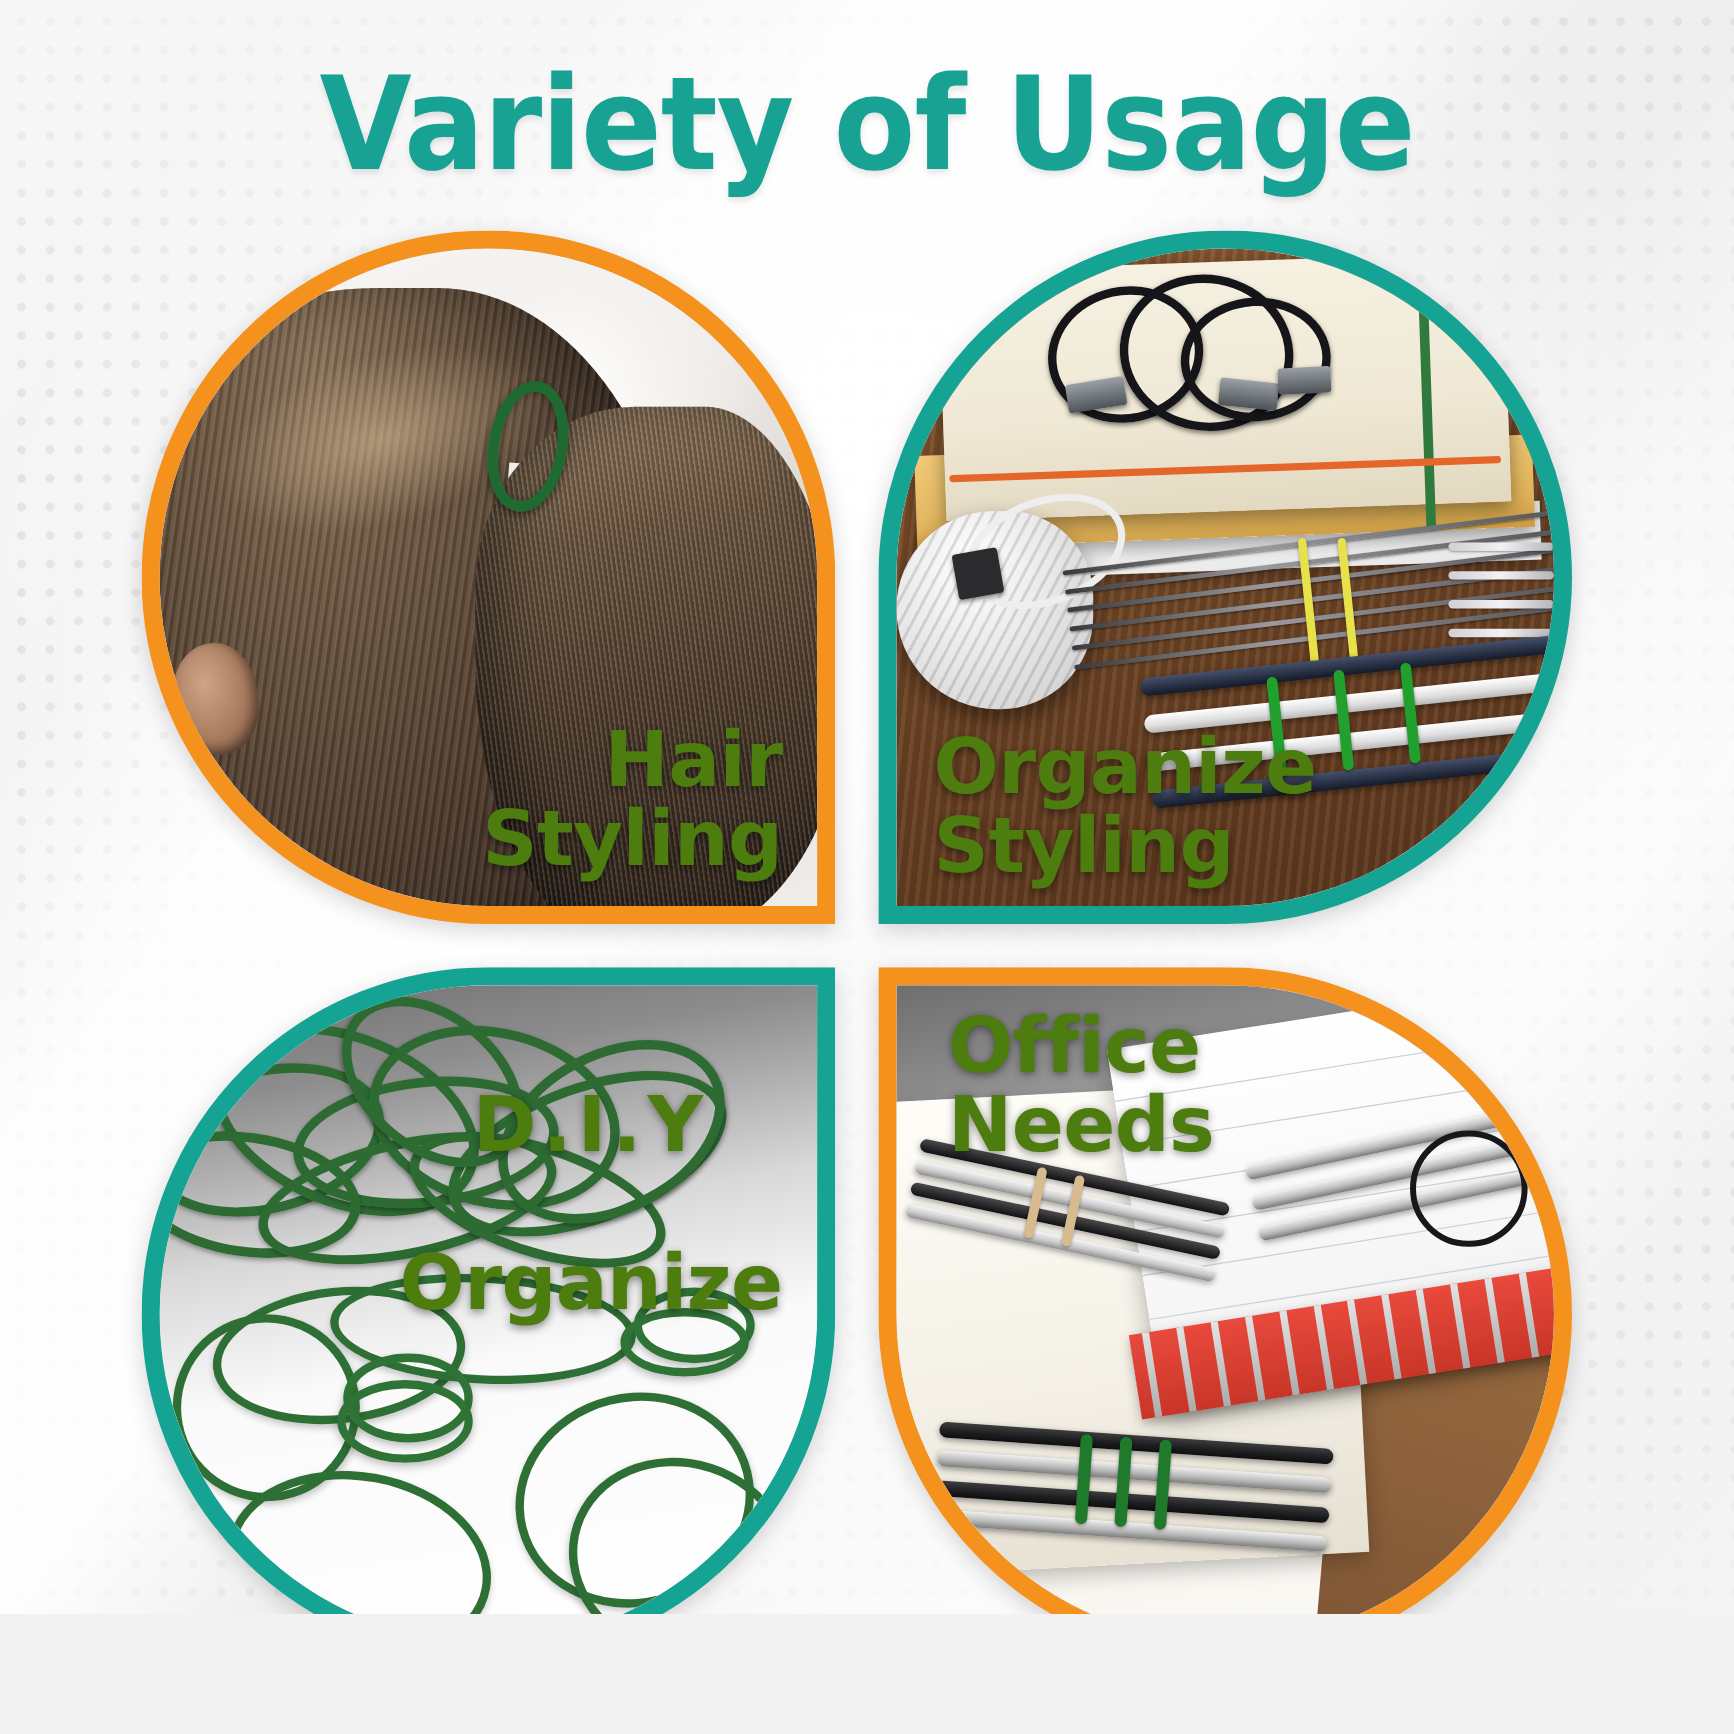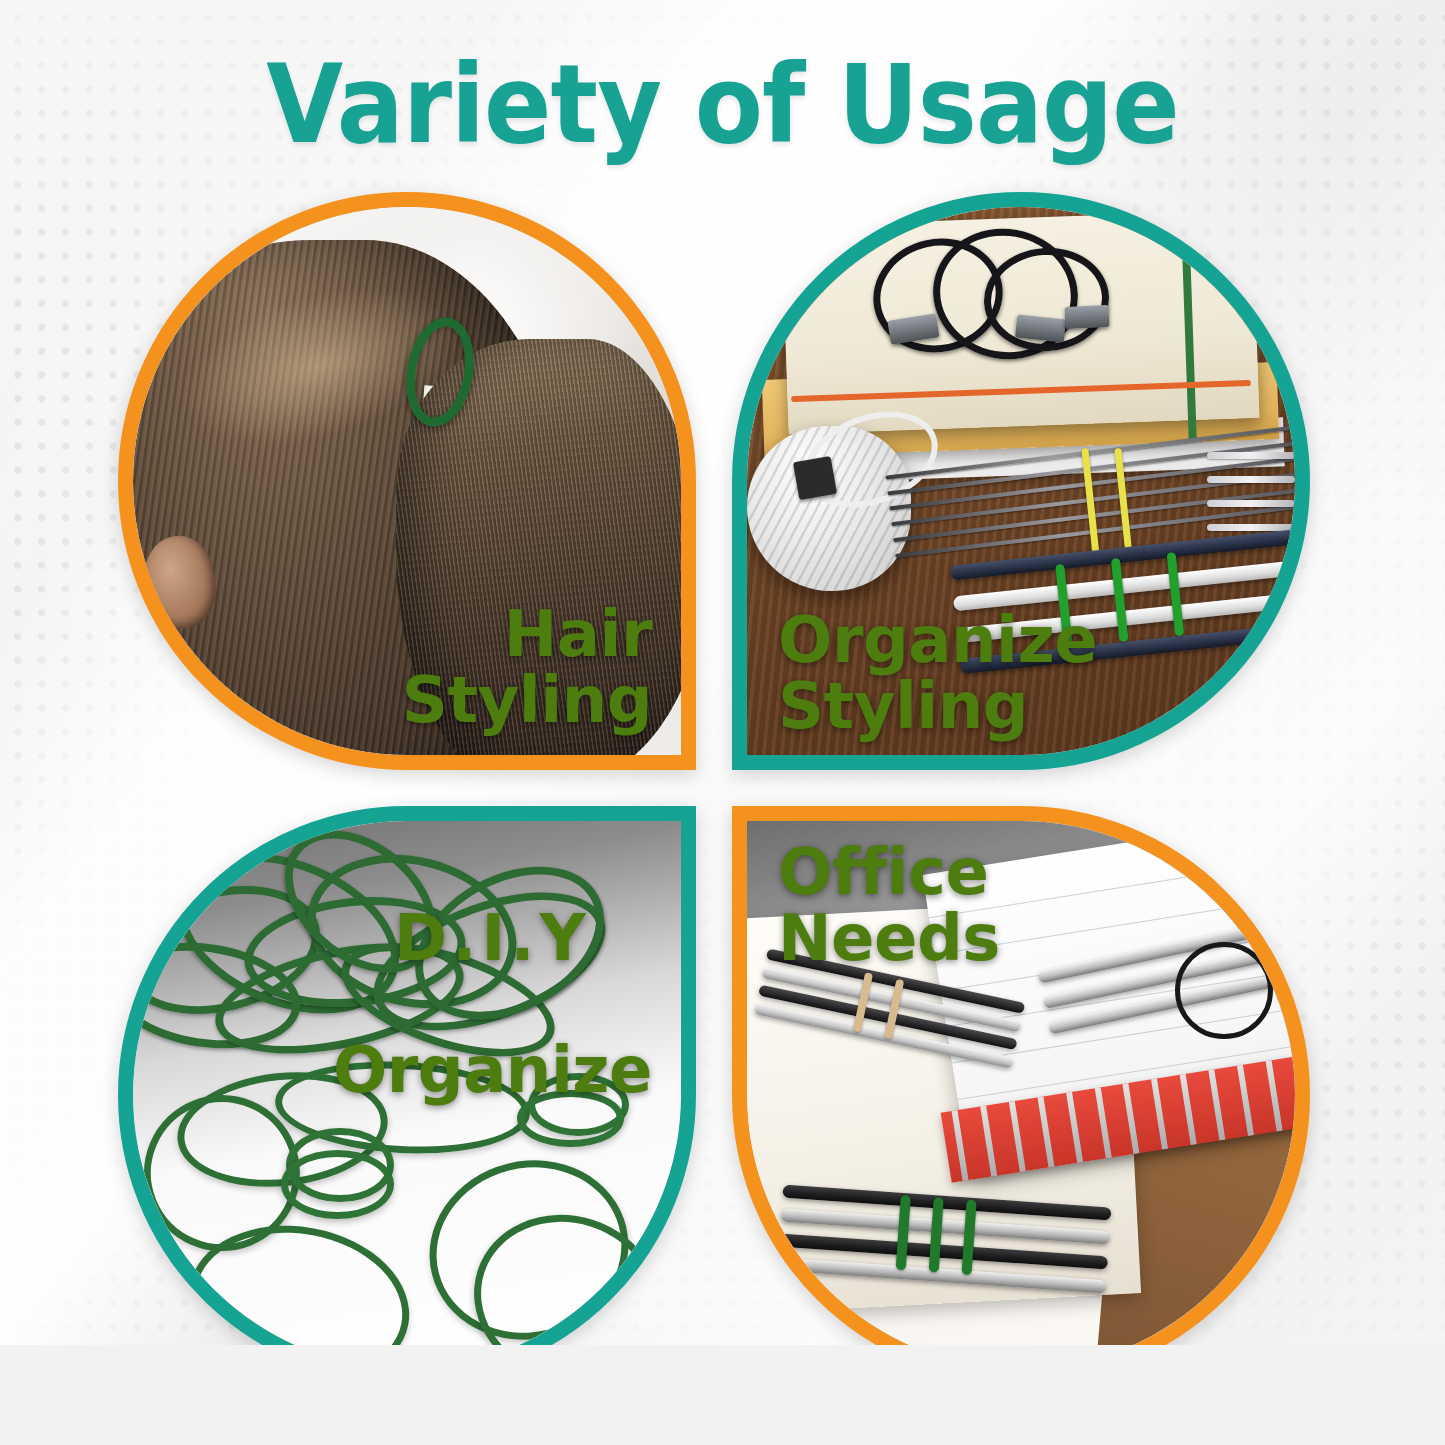--- a/index.html
+++ b/index.html
@@ -130,21 +130,21 @@
     font-size:64px;
     line-height:1.03;
     letter-spacing:-0.5px;
     font-family:"DejaVu Sans", sans-serif;
     text-shadow:0 2px 7px rgba(0,0,0,.45);
     white-space:pre-line;
   }
   .lbl-tl{right:44px; bottom:36px;  text-align:right;}
   .lbl-tr{left:46px;  bottom:30px;  text-align:left;}
   .lbl-bl{right:44px; top:34px;     text-align:right;}
-  .lbl-br{left:46px;  top:34px;     text-align:left;}
+  .lbl-br{left:58px;  top:34px;     text-align:left;}
   .lbl-bl .ln1{letter-spacing:5px;text-align:center;}
 
   
   .scene{position:absolute;inset:0;}
 
   
   .hair-bg{
     position:absolute;inset:0;
     background:
       radial-gradient(ellipse at 62% 24%, #ffffff 0%, #f4f2f0 18%, rgba(244,242,240,0) 34%),

